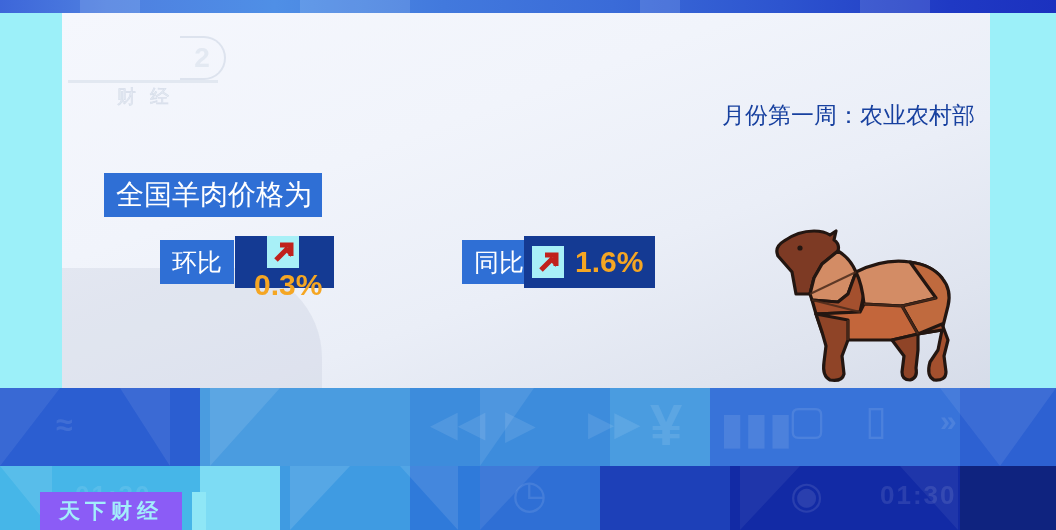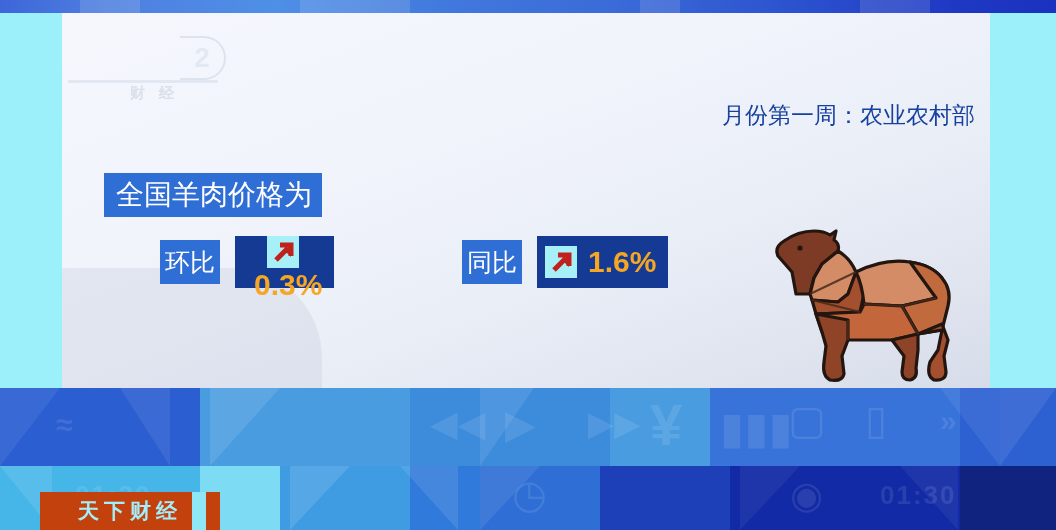--- a/index.html
+++ b/index.html
@@ -51,21 +51,21 @@
   }
   .logo .two{
     position:absolute;left:118px;top:6px;width:44px;height:40px;
     border:2px solid #dde3ee;border-left:none;
     border-radius:0 22px 22px 0;
     color:#e3e9f2;font-size:28px;font-weight:bold;
     text-align:center;line-height:40px;
   }
   .logo .ul{position:absolute;left:6px;top:50px;width:150px;height:3px;background:#e2e8f1;}
   .logo .cn{
-    position:absolute;left:68px;top:54px;font-size:15px;letter-spacing:14px;
+    position:absolute;left:55px;top:54px;font-size:19px;letter-spacing:14px;
     color:#e4eaf3;-webkit-text-stroke:.6px #d6dde9;
   }
 
   
   .title{
     position:absolute;left:455px;top:38px;width:520px;text-align:right;
     font-size:34px;font-weight:bold;color:#1e49bd;letter-spacing:1px;
     white-space:nowrap;
   }
   .subtitle{
@@ -100,21 +100,21 @@
   .price-value{
     position:absolute;left:350px;top:167px;height:50px;
     background:#143a93;color:#f5a623;font-size:32px;font-weight:bold;
     line-height:50px;padding:0 14px;white-space:nowrap;
   }
 
   
   .chip{position:absolute;height:44px;}
   .chip .lab{
     position:absolute;left:0;top:0;height:44px;line-height:44px;
-    background:#2f6fd5;color:#fff;font-size:25px;padding:0 5px;white-space:nowrap;
+    background:#2f6fd5;color:#fff;font-size:25px;padding:0 12px;white-space:nowrap;
   }
   .chip .body{
     position:absolute;top:-4px;height:52px;background:#143a93;
     display:flex;align-items:center;padding:0 12px 0 8px;
   }
   .arrow-box{
     width:32px;height:32px;background:#a8f0f7;position:relative;flex:none;
   }
   .arrow-box svg{display:block;}
   .chip .val{
@@ -126,22 +126,22 @@
     position:absolute;left:318px;top:305px;
     font-size:37px;font-weight:bold;color:#b4232a;letter-spacing:1px;
     white-space:nowrap;
   }
 
   
   .sheep{position:absolute;left:752px;top:220px;width:215px;height:170px;}
 
   
   .prog-tag{
-    position:absolute;left:40px;top:492px;width:180px;height:38px;
-    background:#c2410c;
+    position:absolute;left:40px;top:492px;width:142px;height:38px;
+    background:#8b5cf6;
   }
   .prog-tag span{
     display:block;line-height:38px;text-align:center;color:#a3eefb;
     font-size:21px;font-weight:bold;letter-spacing:5px;
   }
   .tag-cyan{position:absolute;left:192px;top:492px;width:14px;height:38px;background:#8fe7f6;}
   .time-ghost{
     position:absolute;color:rgba(255,255,255,.10);font-size:26px;font-weight:bold;letter-spacing:2px;
   }
 </style>
@@ -181,21 +181,21 @@
           <path d="M9 24 L21 12 M13 9 L24 9 L24 20" fill="none" stroke="#c0211d" stroke-width="5" stroke-linecap="butt"></path>
           <path d="M24 8 L24 21 L18 15 Z" fill="#c0211d"></path>
         </svg>
       </span>
       <span class="val">0.3%</span>
     </div>
   </div>
 
   <div class="chip" style="left:462px;top:240px;">
     <div class="lab">同比</div>
-    <div class="body" style="left:75px;">
+    <div class="body" style="left:62px;">
       <span class="arrow-box">
         <svg width="32" height="32" viewBox="0 0 32 32">
           <path d="M9 24 L21 12 M13 9 L24 9 L24 20" fill="none" stroke="#c0211d" stroke-width="5" stroke-linecap="butt"></path>
           <path d="M24 8 L24 21 L18 15 Z" fill="#c0211d"></path>
         </svg>
       </span>
       <span class="val">1.6%</span>
     </div>
   </div>
 

